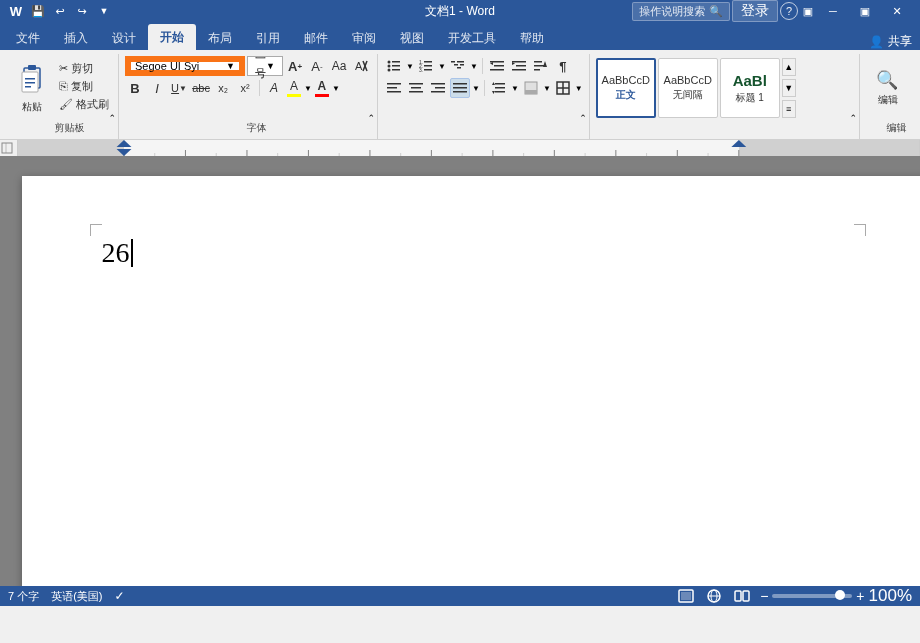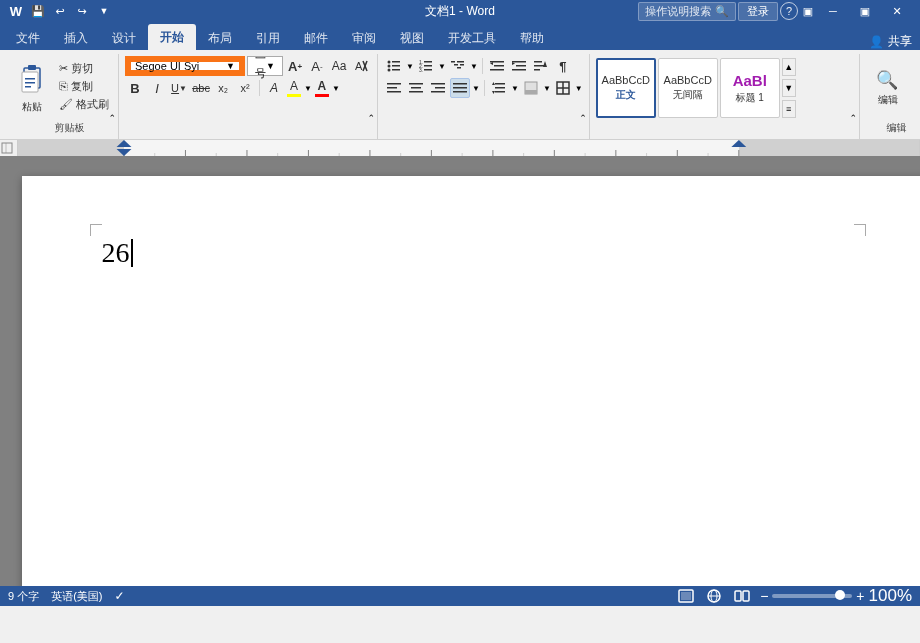--- a/index.html
+++ b/index.html
@@ -18,21 +18,21 @@
     }
     .titlebar-left { display: flex; align-items: center; gap: 6px; }
     .titlebar-center { position: absolute; left: 50%; transform: translateX(-50%); font-size: 12px; color: white; }
     .titlebar-right { display: flex; align-items: center; gap: 2px; margin-left: auto; }
     .titlebar-icon { width: 16px; height: 16px; display: flex; align-items: center; justify-content: center; font-size: 11px; color: white; cursor: pointer; }
     .win-btn { width: 30px; height: 22px; display: flex; align-items: center; justify-content: center; font-size: 11px; color: white; cursor: pointer; }
     .login-btn {
       background: rgba(255,255,255,0.15);
       border: 1px solid rgba(255,255,255,0.3);
       color: white;
-      font-size: 11px;
+      font-size: 14px;
       padding: 1px 8px;
       cursor: pointer;
       border-radius: 2px;
     }
 
     
     .ribbon-tabs {
       background: #2b579a;
       height: 28px;
       display: flex;
@@ -512,20 +512,21 @@
           <div class="color-underline" style="background:#ffff00;"></div>
         </div>
         <div style="font-size:8px; cursor:pointer;">▼</div>
         <div class="color-btn-wrapper">
           <span style="font-size:12px; font-weight:bold; color:#333;">A</span>
           <div class="color-underline" style="background:#ff0000;"></div>
         </div>
         <div style="font-size:8px; cursor:pointer;">▼</div>
       </div>
     </div>
+    <div class="ribbon-section-label">字体</div>
     <div style="position:absolute; bottom:16px; right:2px; font-size:9px; cursor:pointer;">⌃</div>
   </div>
 
   <div class="ribbon-section para-section">
     <div class="ribbon-col">
 
       <div class="font-row1">
         <div class="ribbon-icon-btn">
           <svg width="14" height="14" viewBox="0 0 14 14">
             <circle cx="2" cy="3" r="1.5" fill="#333"></circle>
@@ -651,21 +652,21 @@
     <div class="styles-gallery">
       <div class="style-item active">
         <span style="font-size:11px; color:#333;">AaBbCcD</span>
         <span style="font-size:10px; color:#2b579a; font-weight:600; margin-top:2px;">正文</span>
       </div>
       <div class="style-item">
         <span style="font-size:11px; color:#333;">AaBbCcD</span>
         <span style="font-size:10px; color:#333; margin-top:2px;">无间隔</span>
       </div>
       <div class="style-item">
-        <span style="font-size:15px; font-weight:bold; color:#a21caf;">AaBl</span>
+        <span style="font-size:15px; font-weight:bold; color:#14532d;">AaBl</span>
         <span style="font-size:10px; color:#333; margin-top:2px;">标题 1</span>
       </div>
       <div class="style-scroll">
         <div class="style-scroll-btn">▲</div>
         <div class="style-scroll-btn">▼</div>
         <div class="style-scroll-btn">≡</div>
       </div>
     </div>
     <div style="position:absolute; bottom:16px; right:2px; font-size:9px; cursor:pointer;">⌃</div>
   </div>
@@ -731,21 +732,21 @@
     <div class="page-corner tl"></div>
     <div class="page-corner tr"></div>
     <div class="cursor-text">
       <span>26</span>
         <span class="text-cursor"></span>
     </div>
   </div>
 </div>
 
 <div class="statusbar">
-  <span>9 个字</span>
+  <span>7 个字</span>
   <span>英语(美国)</span>
   <span style="font-size:12px;">✓</span>
   <div class="statusbar-right">
     <div class="status-view-btn">
       <svg width="16" height="14" viewBox="0 0 16 14">
         <rect x="1" y="1" width="14" height="12" rx="1" fill="none" stroke="white" stroke-width="1.5"></rect>
         <rect x="3" y="3" width="10" height="8" fill="white" opacity="0.3"></rect>
       </svg>
     </div>
     <div class="status-view-btn">

